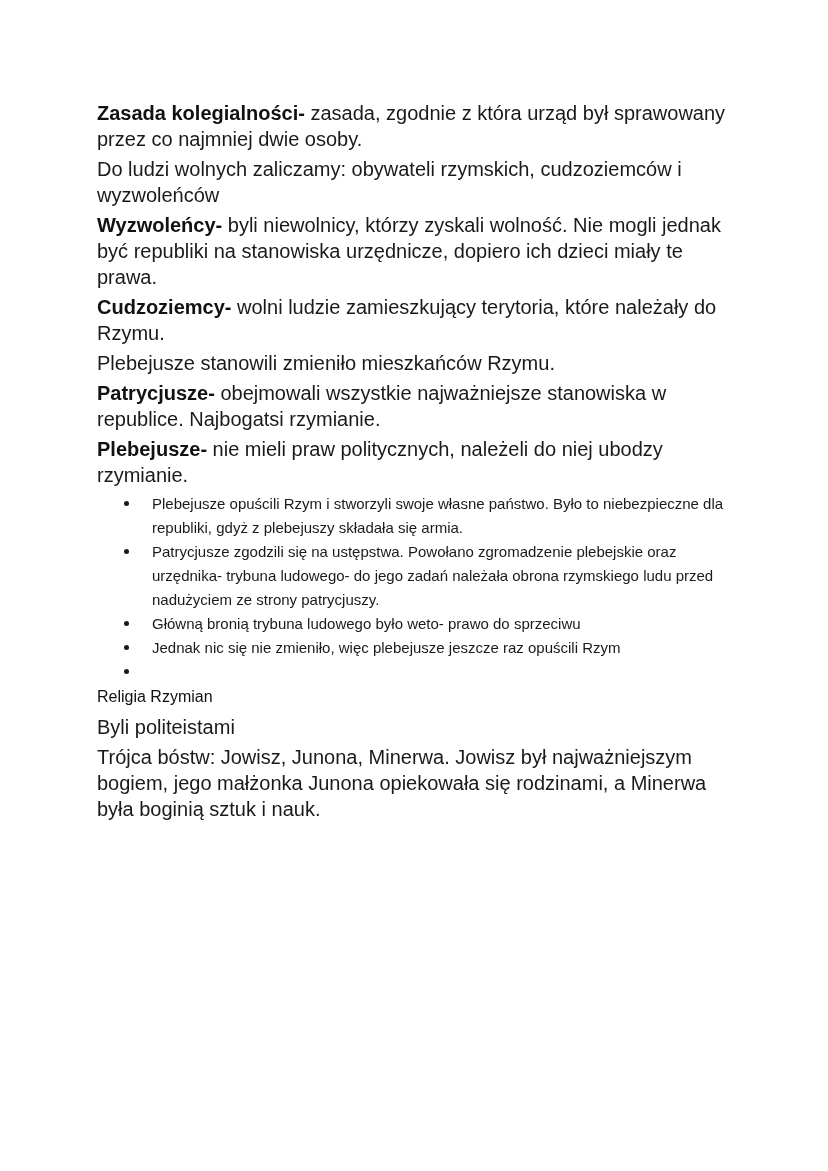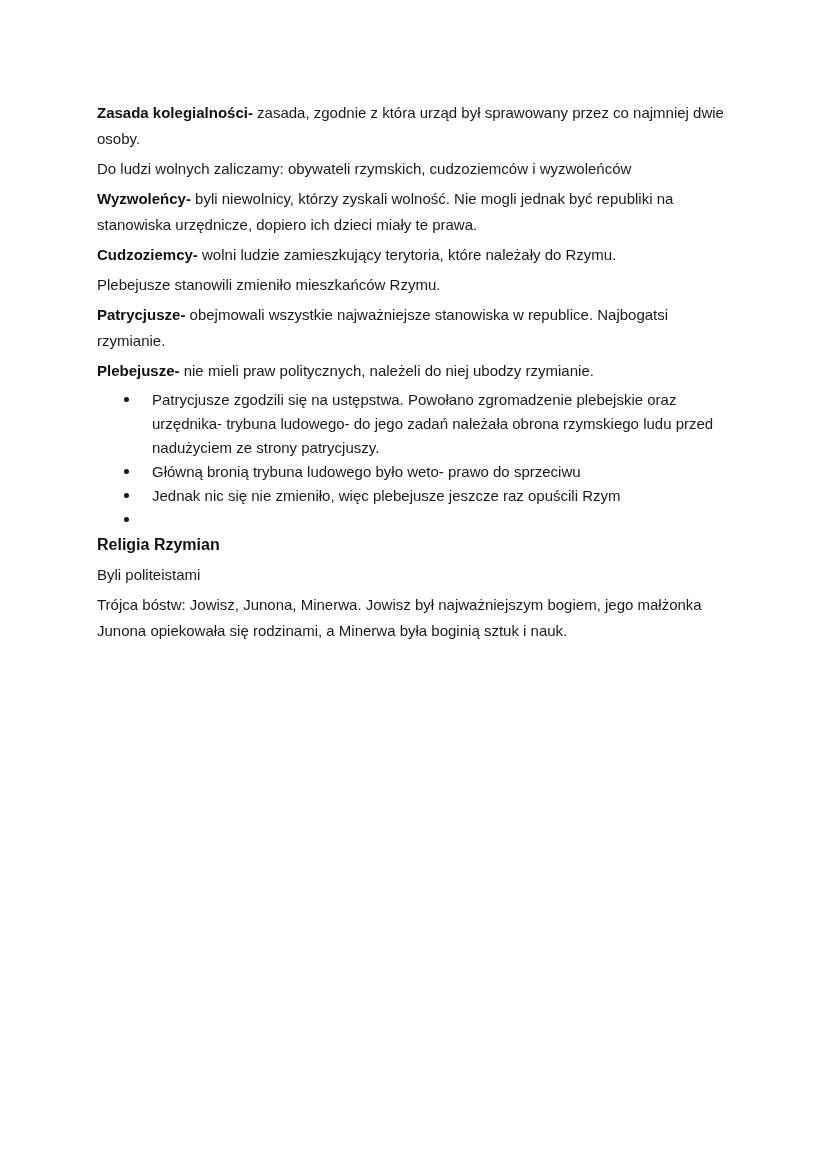--- a/index.html
+++ b/index.html
@@ -14,21 +14,21 @@
     color: #1a1a1a;
     overflow: hidden;
   }
   .page {
     position: absolute;
     top: 100px;
     left: 97px;
     width: 636px;
   }
   .para {
-    font-size: 15px;
+    font-size: 20px;
     line-height: 26px;
     margin: 0 0 4px 0;
     color: #1a1a1a;
   }
   .lead {
     font-weight: bold;
     color: #111111;
   }
   .lead:empty { display: none; }
   .bullets {
@@ -46,21 +46,21 @@
     position: absolute;
     left: -28px;
     top: 9px;
     width: 5px;
     height: 5px;
     border-radius: 50%;
     background: #1a1a1a;
   }
   .heading {
     font-size: 16px;
-    font-weight: bold;
+    font-weight: normal;
     color: #111111;
     margin: 24px 0 4px 0;
     line-height: 26px;
   }
 </style>
 </head>
 <body>
 
 <div class="page">
 
@@ -72,20 +72,21 @@
 
   <p class="para"><strong class="lead">Cudzoziemcy-</strong><span> wolni ludzie zamieszkujący terytoria, które należały do Rzymu.</span></p>
 
   <p class="para"><span>Plebejusze stanowili zmieniło mieszkańców Rzymu.</span></p>
 
   <p class="para"><strong class="lead">Patrycjusze-</strong><span> obejmowali wszystkie najważniejsze stanowiska w republice. Najbogatsi rzymianie.</span></p>
 
   <p class="para"><strong class="lead">Plebejusze-</strong><span> nie mieli praw politycznych, należeli do niej ubodzy rzymianie.</span></p>
 
   <ul class="bullets">
+    <li><span class="bullet-dot"></span><span>Plebejusze opuścili Rzym i stworzyli swoje własne państwo. Było to niebezpieczne dla republiki, gdyż z plebejuszy składała się armia.</span></li>
     <li><span class="bullet-dot"></span><span>Patrycjusze zgodzili się na ustępstwa. Powołano zgromadzenie plebejskie oraz urzędnika- trybuna ludowego- do jego zadań należała obrona rzymskiego ludu przed nadużyciem ze strony patrycjuszy.</span></li>
     <li><span class="bullet-dot"></span><span>Główną bronią trybuna ludowego było weto- prawo do sprzeciwu</span></li>
     <li><span class="bullet-dot"></span><span>Jednak nic się nie zmieniło, więc plebejusze jeszcze raz opuścili Rzym</span></li>
     <li><span class="bullet-dot"></span></li>
   </ul>
 
   <h2 class="heading">Religia Rzymian</h2>
 
   <p class="para">Byli politeistami</p>
 

